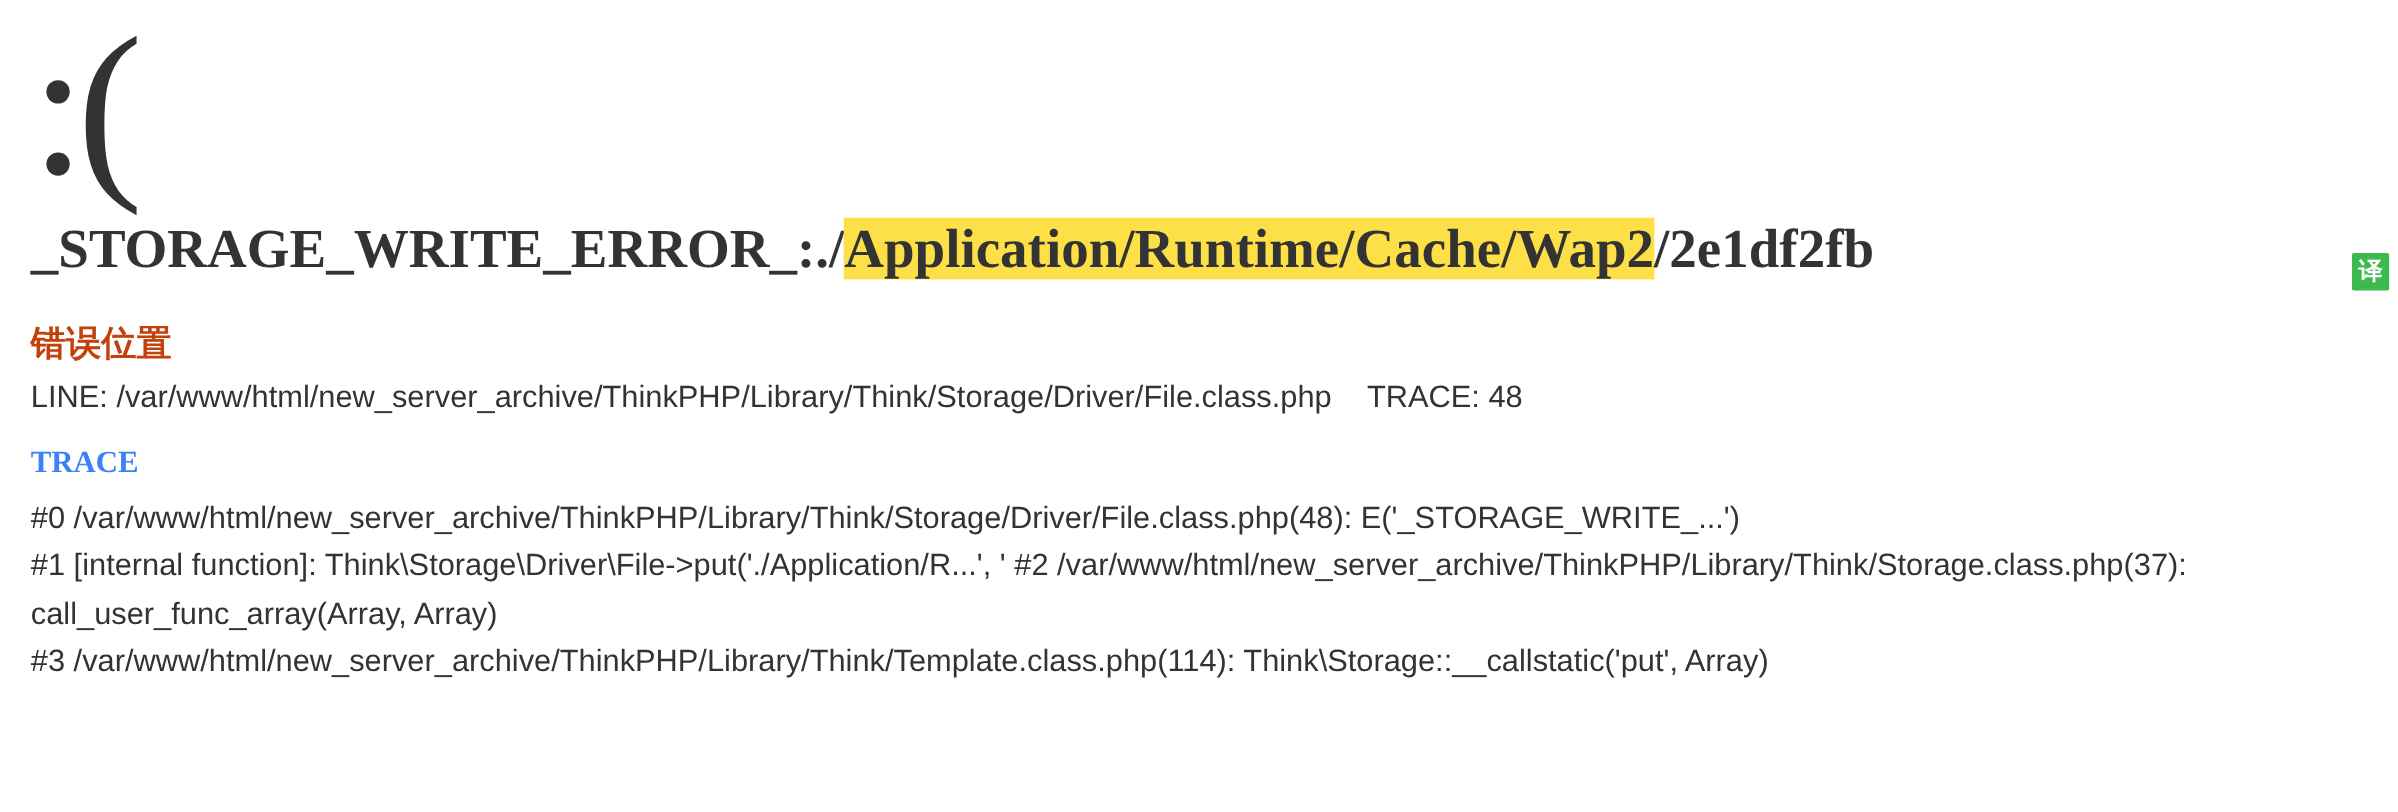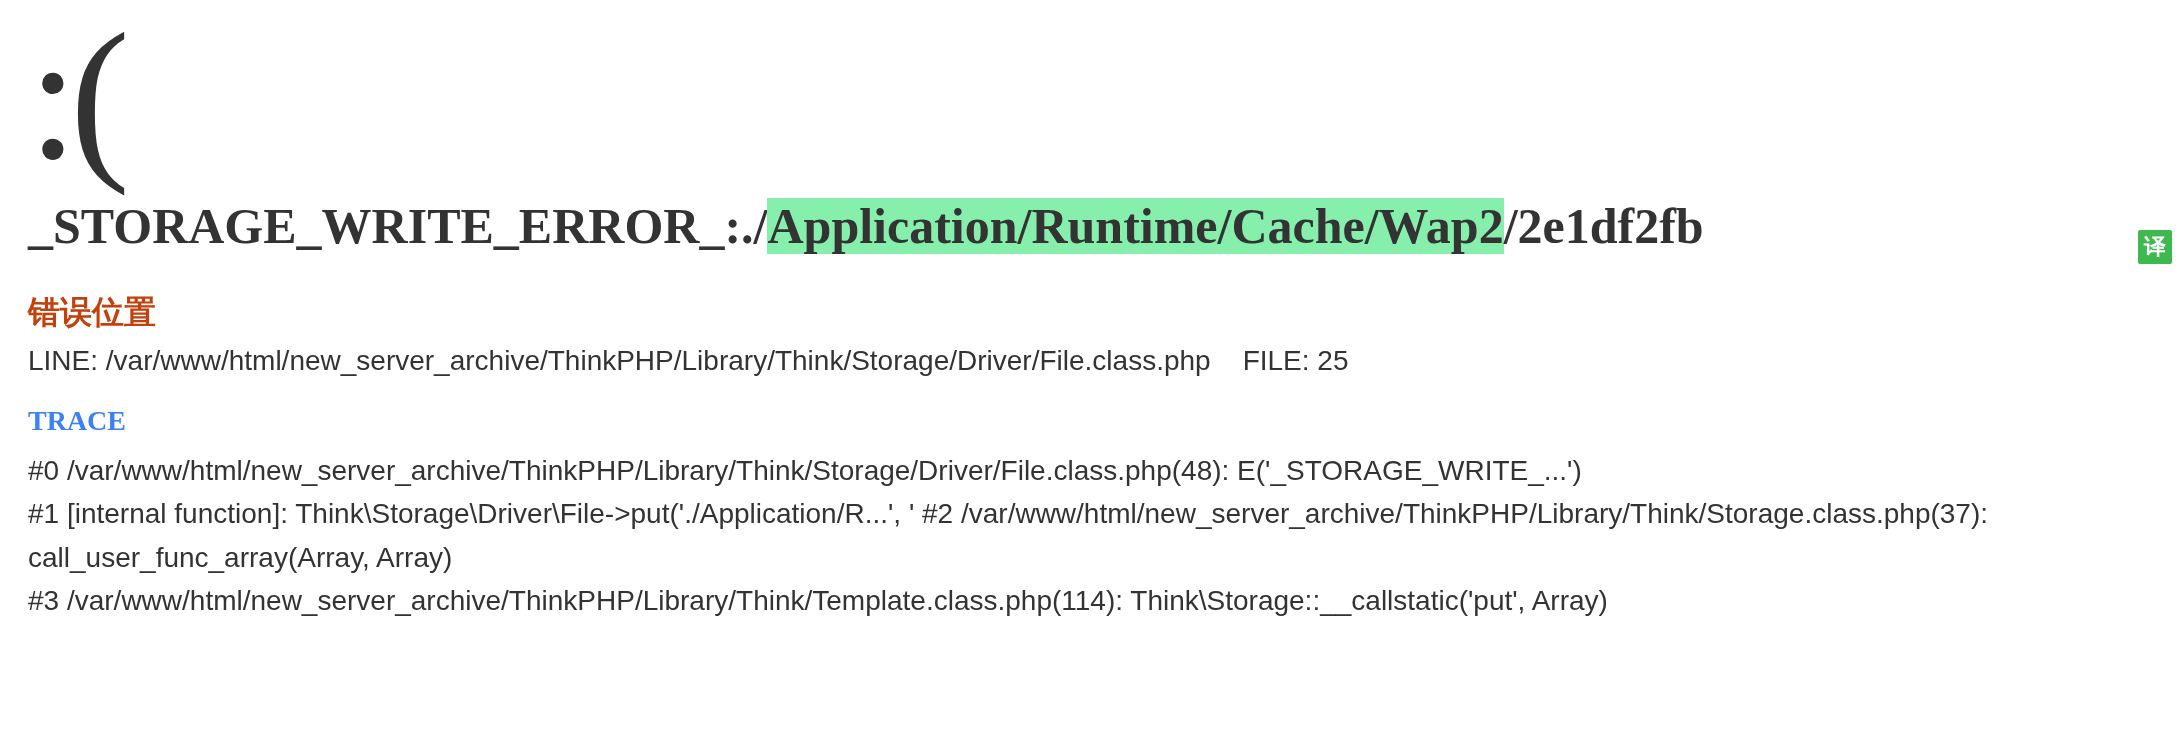--- a/index.html
+++ b/index.html
@@ -27,21 +27,21 @@
     }
     .error-title {
       font-family: Georgia, "Times New Roman", serif;
       font-size: 50px;
       font-weight: bold;
       color: #333333;
       margin-bottom: 36px;
       white-space: nowrap;
     }
     .highlighted {
-      background-color: #86efac;
+      background-color: #fde047;
     }
     .section-heading {
       font-family: "PingFang SC", "Microsoft YaHei", sans-serif;
       font-size: 32px;
       font-weight: bold;
       color: #c2410c;
       margin-bottom: 10px;
     }
     .file-line {
       font-family: "Helvetica Neue", Helvetica, Arial, sans-serif;
@@ -88,21 +88,21 @@
 </head>
 <body>
 
 <div class="sad-face">:(</div>
 
 <h1 class="error-title"><span>_STORAGE_WRITE_ERROR_:./</span><span class="highlighted">Application/Runtime/Cache/Wap2</span><span>/2e1df2fb</span></h1>
 
 <div class="section-heading">错误位置</div>
 
 <div class="file-line">
-  <span>LINE: </span><span>/var/www/html/new_server_archive/ThinkPHP/Library/Think/Storage/Driver/File.class.php</span><span class="gap"></span><span>FILE: </span><span>25</span>
+  <span>LINE: </span><span>/var/www/html/new_server_archive/ThinkPHP/Library/Think/Storage/Driver/File.class.php</span><span class="gap"></span><span>TRACE: </span><span>48</span>
 </div>
 
 <div class="trace-heading">TRACE</div>
 
 <div class="trace-line">#0 /var/www/html/new_server_archive/ThinkPHP/Library/Think/Storage/Driver/File.class.php(48): E('_STORAGE_WRITE_...')</div>
 <div class="trace-line">#1 [internal function]: Think\Storage\Driver\File-&gt;put('./Application/R...', ' #2 /var/www/html/new_server_archive/ThinkPHP/Library/Think/Storage.class.php(37): call_user_func_array(Array, Array)</div>
 <div class="trace-line">#3 /var/www/html/new_server_archive/ThinkPHP/Library/Think/Template.class.php(114): Think\Storage::__callstatic('put', Array)</div>
 
 <div class="translate-badge">译</div>
 

